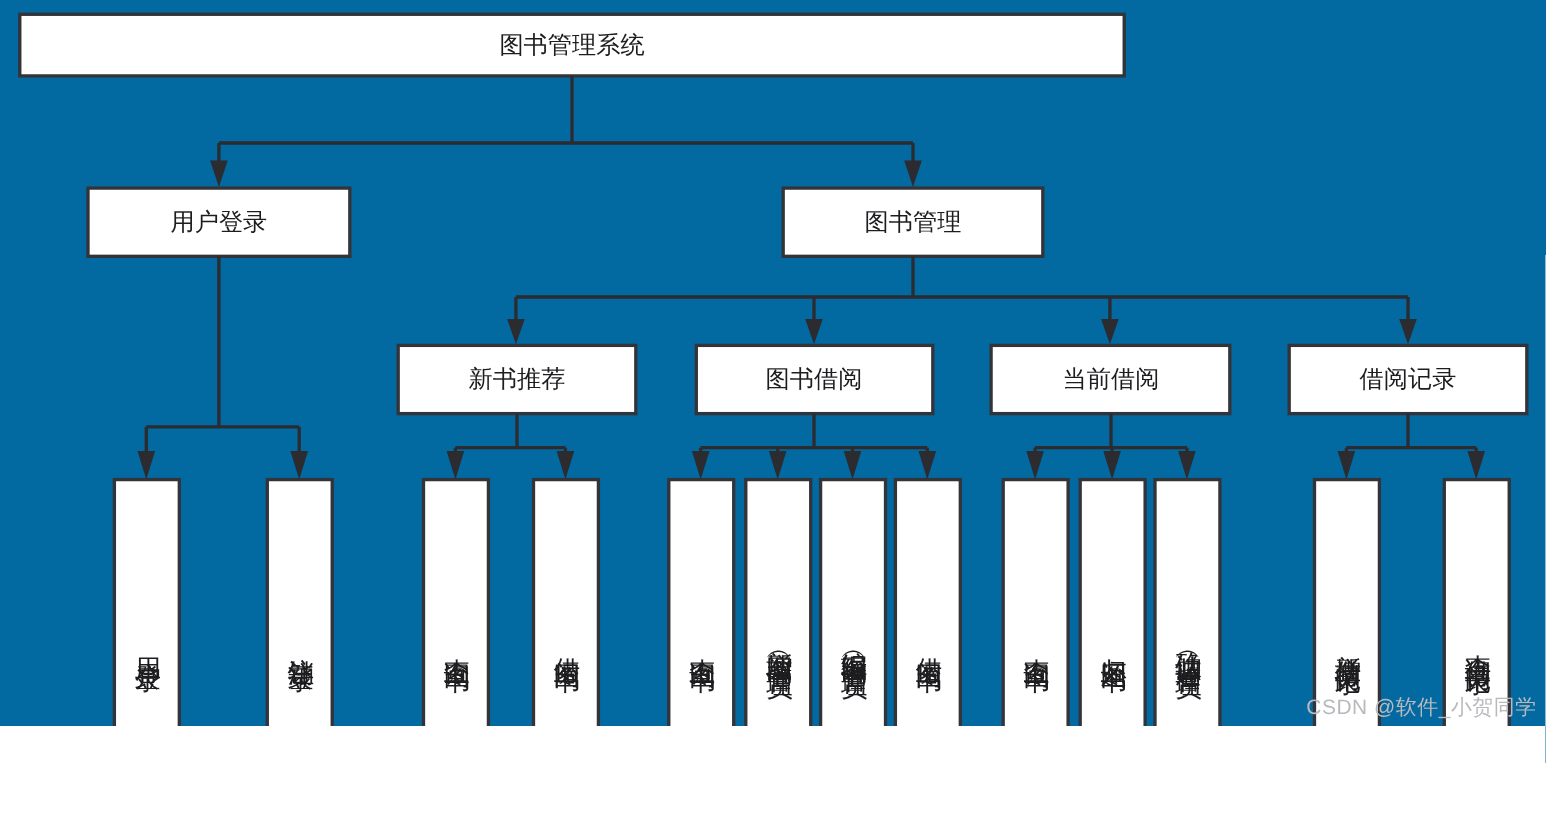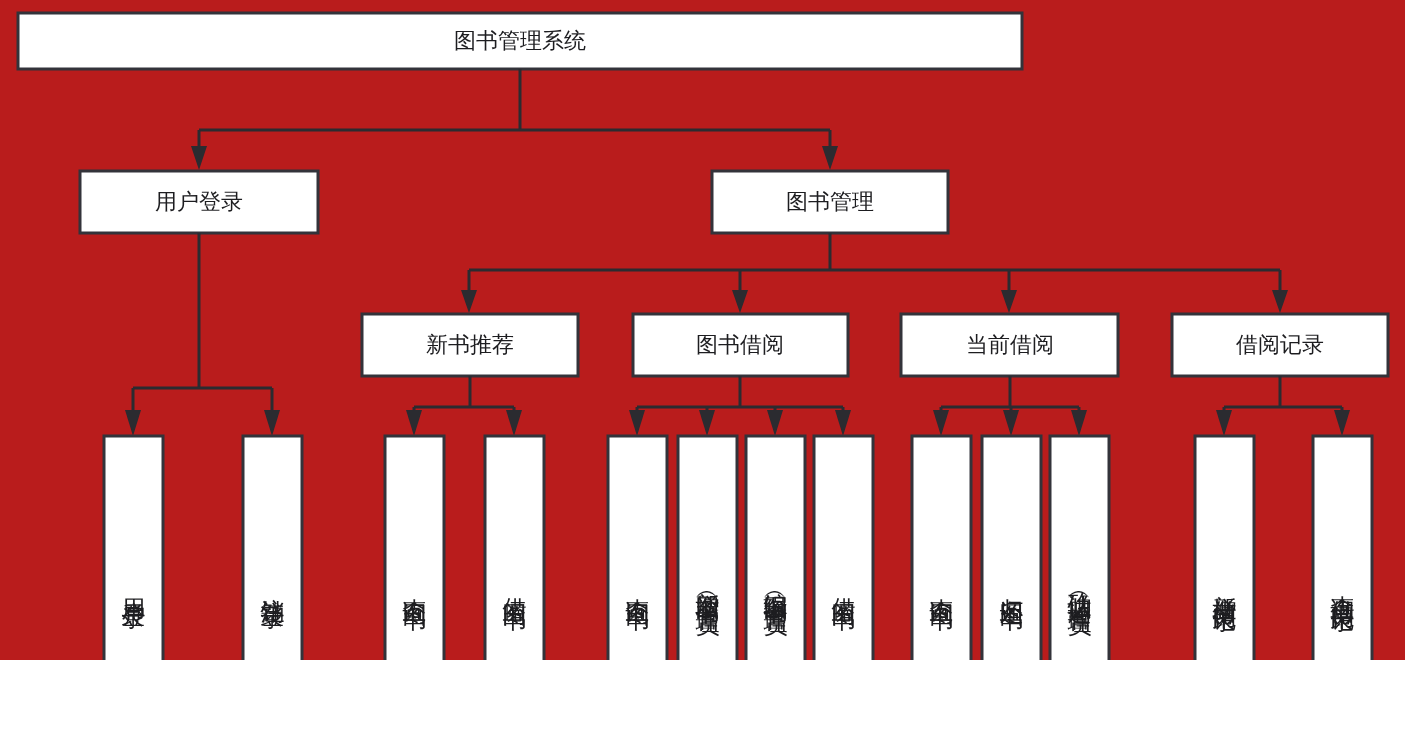--- a/index.html
+++ b/index.html
@@ -7,21 +7,21 @@
     padding: 0;
     background: #ffffff;
   }
   body {
     font-family: "Liberation Sans", "DejaVu Sans", sans-serif;
   }
   #diagram-root {
     position: relative;
     width: 1405px;
     height: 660px;
-    background: #b91c1c;
+    background: #0369a1;
     overflow: hidden;
   }
   svg#flow {
     position: absolute;
     left: 0;
     top: 0;
     width: 1405px;
     height: 747px;
   }
   .node-box {
@@ -246,14 +246,15 @@
       <text class="node-label-v" x="1225" y="585">新增借阅记录</text>
     </g>
 
     <g>
       <rect class="node-box" x="1313" y="436" width="59" height="298"></rect>
       <text class="node-label-v" x="1343" y="585">查询借阅记录</text>
     </g>
 
   </svg>
 
+  <div class="watermark">CSDN @软件_小贺同学</div>
 
 </div>
 
 </body></html>

